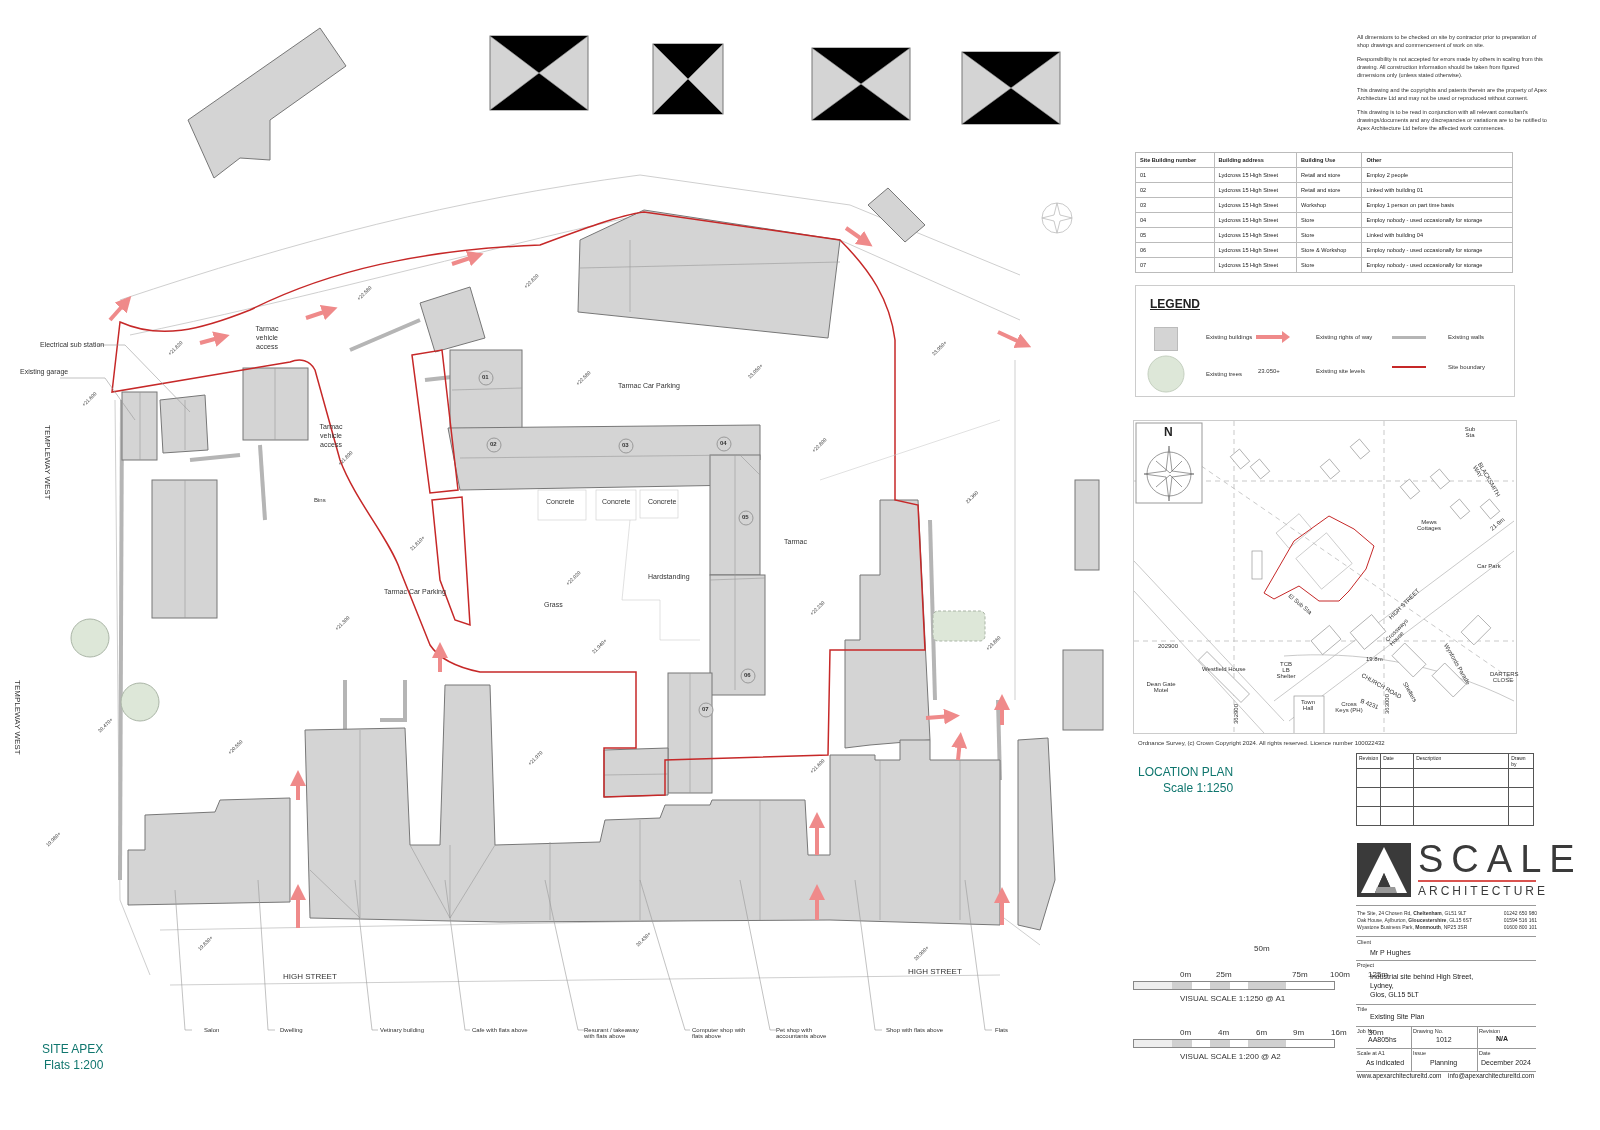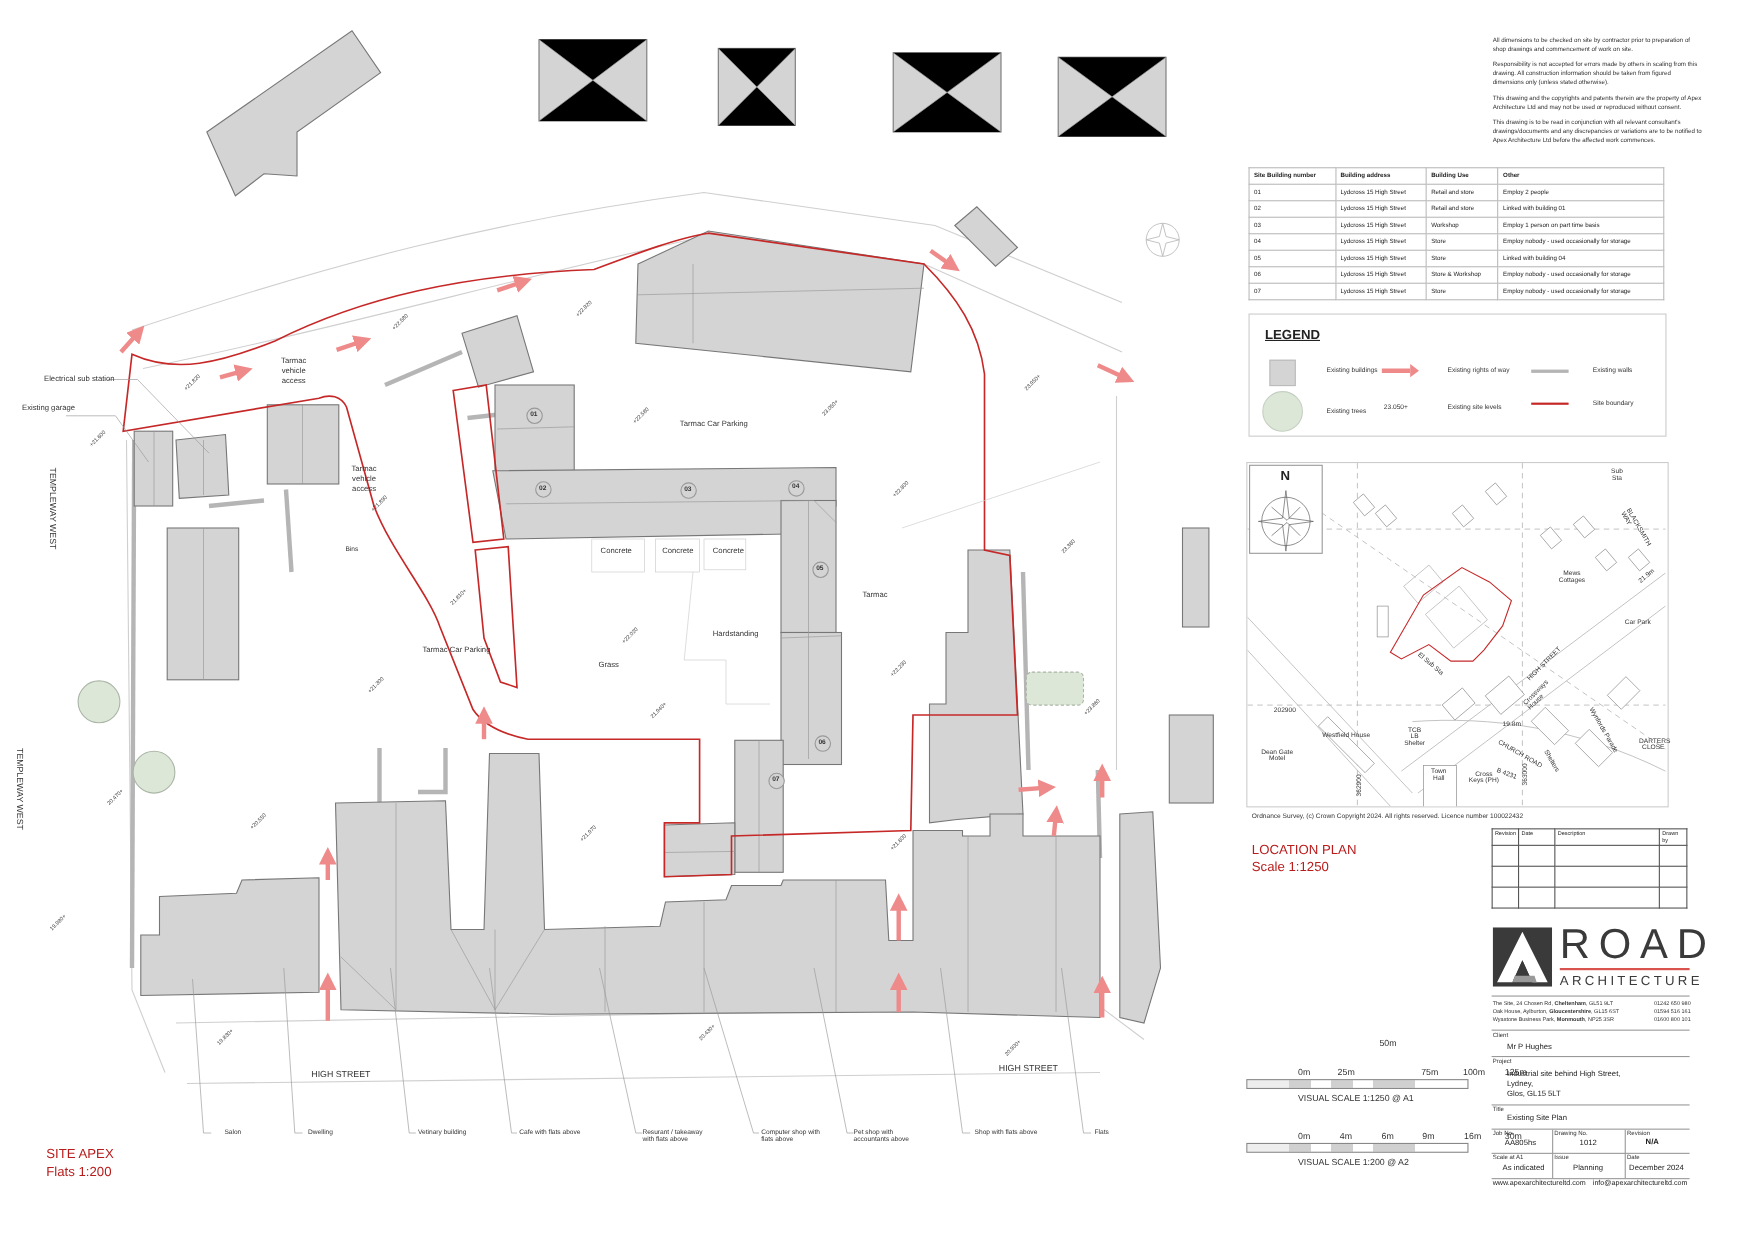--- a/index.html
+++ b/index.html
@@ -15,21 +15,21 @@
   #btable{left:1135px;top:152px;width:378px;border-collapse:collapse;font-size:5.6px;}
   #btable th,#btable td{border:1px solid #bbb;padding:2px 4px;text-align:left;height:10px;}
   #btable th{font-weight:bold;}
   
   #legend{left:1135px;top:285px;width:378px;height:110px;border:1px solid #ccc;}
   #legend .title{position:absolute;left:14px;top:11px;font-size:12px;font-weight:bold;text-decoration:underline;}
   #legend .item{position:absolute;font-size:6px;color:#333;}
   
   #locmap{left:1133px;top:420px;width:382px;height:312px;border:1px solid #ccc;}
   #os-credit{left:1138px;top:740px;font-size:6px;color:#333;}
-  .bigtitle{font-size:12px;color:#b91c1c;line-height:1.3;}
+  .bigtitle{font-size:12px;color:#0f766e;line-height:1.3;text-align:right;}
   
   #revtable{left:1356px;top:753px;width:178px;border-collapse:collapse;font-size:5px;}
   #revtable td{border:1px solid #555;padding:1px 2px;vertical-align:top;}
   .tb-field{font-size:5.5px;color:#333;}
   .tb-val{font-size:7px;color:#222;}
   .rule{position:absolute;height:1px;background:#999;}
   .scale-lbl{position:absolute;font-size:8px;color:#333;padding-left:48px;}
 </style>
 </head>
 <body>
@@ -466,21 +466,21 @@
   <div class="scale-lbl" style="left:1132px;top:1052px;">VISUAL SCALE 1:200  @ A2</div>
 </div>
 
 <div>
   <svg class="abs" style="left:1357px;top:843px" width="54" height="54" viewBox="0 0 54 54">
     <rect x="0" y="0" width="54" height="54" fill="#3a3a3a"></rect>
     <polygon points="27,4 50,50 36,50 27,30 18,50 4,50" fill="#fff"></polygon>
     <polygon points="27,30 36,50 18,50" fill="#3a3a3a"></polygon>
     <polygon points="20,44 38,44 40,50 18,50" fill="#999"></polygon>
   </svg>
-  <div class="abs" style="left:1418px;top:838px;font-size:38px;letter-spacing:8px;color:#3a3a3a;">ROAD</div>
+  <div class="abs" style="left:1418px;top:838px;font-size:38px;letter-spacing:8px;color:#3a3a3a;">SCALE</div>
   <div class="abs" style="left:1418px;top:880px;width:118px;height:2px;background:#d9534f;"></div>
   <div class="abs" style="left:1418px;top:884px;font-size:12px;letter-spacing:3px;color:#3a3a3a;">ARCHITECTURE</div>
   <div class="rule" style="left:1356px;top:905px;width:180px;"></div>
   <div class="abs tiny" style="left:1357px;top:910px;width:180px;font-size:5px;line-height:1.4;">
     <div><span>The Site, 24 Chosen Rd, </span><b>Cheltenham</b><span>, GL51 9LT</span><span style="float:right">01242 650 980</span></div>
     <div><span>Oak House, Aylburton, </span><b>Gloucestershire</b><span>, GL15 6ST</span><span style="float:right">01594 516 161</span></div>
     <div><span>Wyastone Business Park, </span><b>Monmouth</b><span>, NP25 3SR</span><span style="float:right">01600 800 101</span></div>
   </div>
   <div class="rule" style="left:1356px;top:936px;width:180px;"></div>
   <div class="abs tb-field" style="left:1357px;top:939px;">Client</div>

